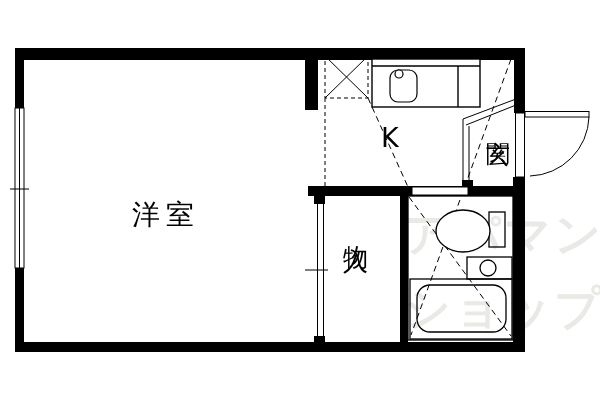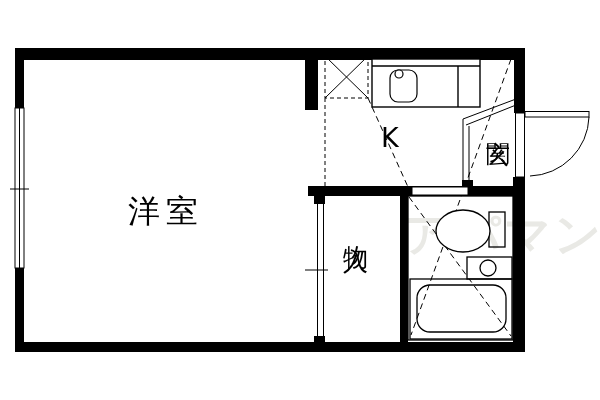--- a/index.html
+++ b/index.html
@@ -8,22 +8,22 @@
     width:600px;height:400px;
     background:#ffffff;
     overflow:hidden;
     font-family:"DejaVu Sans","Liberation Sans",sans-serif;
   }
   #plan-svg{position:absolute;left:0;top:0;z-index:2;}
   .label{
     position:absolute;z-index:3;color:#000;
     font-family:"DejaVu Sans","Liberation Sans",sans-serif;
   }
-  .label-yoshitsu{left:128px;top:190px;width:76px;text-align:center;
-    font-size:32px;letter-spacing:6px;white-space:nowrap;}
+  .label-yoshitsu{left:128px;top:196px;width:76px;text-align:center;
+    font-size:28px;letter-spacing:6px;white-space:nowrap;}
   .label-k{left:381px;top:122px;font-size:27px;}
   .label-vert{
     writing-mode:vertical-rl;text-orientation:upright;
     letter-spacing:2px;line-height:1.0;
   }
   .label-genkan{left:486px;top:122px;font-size:24px;height:60px;}
   .label-mononyu{left:343px;top:226px;font-size:25px;height:62px;}
   #watermark{
     position:absolute;z-index:1;
     left:404px;top:198px;width:190px;
@@ -31,20 +31,21 @@
     letter-spacing:3px;text-align:center;white-space:nowrap;
   }
 </style>
 </head>
 <body>
 
 <div id="stage">
 
   <div id="watermark" style="color: rgb(233, 233, 229);">
     <div>アパマン</div>
+    <div>ショップ</div>
   </div>
 
   <svg id="plan-svg" width="600" height="400" viewBox="0 0 600 400">
 
     <g fill="#000000" stroke="none">
       <rect x="15" y="48" width="510" height="12"></rect>
       <rect x="15" y="48" width="9" height="60"></rect>
       <rect x="15" y="268" width="9" height="84"></rect>
       <rect x="15" y="342" width="510" height="10"></rect>
       <rect x="514" y="48" width="11" height="65"></rect>

